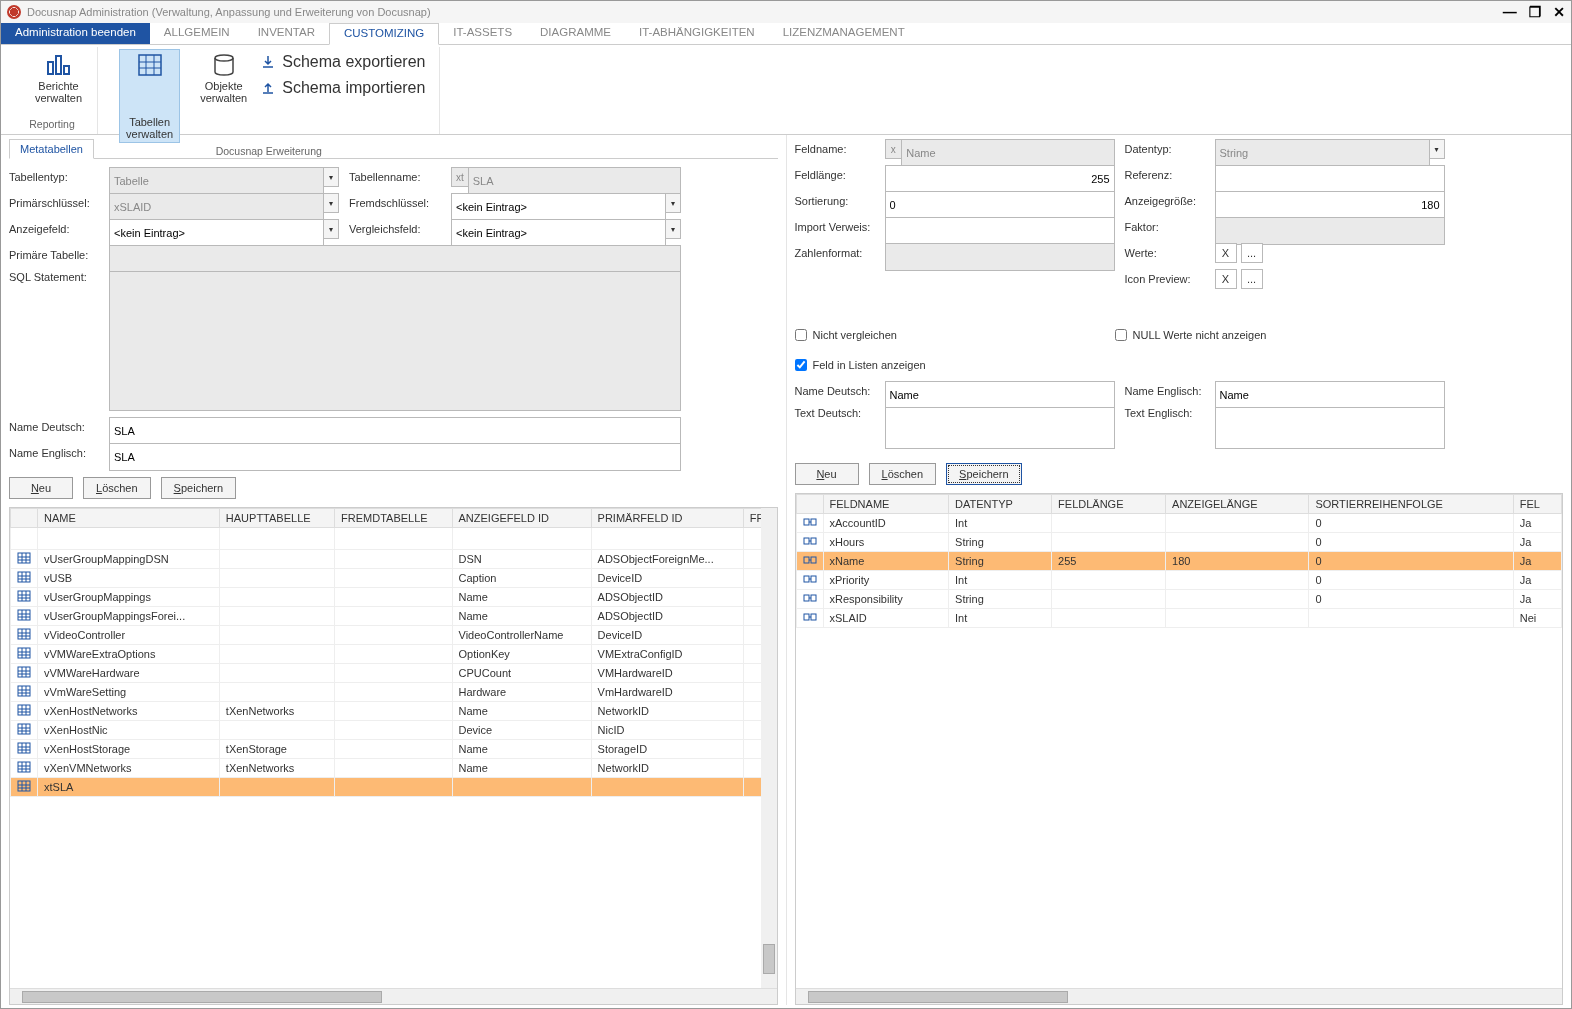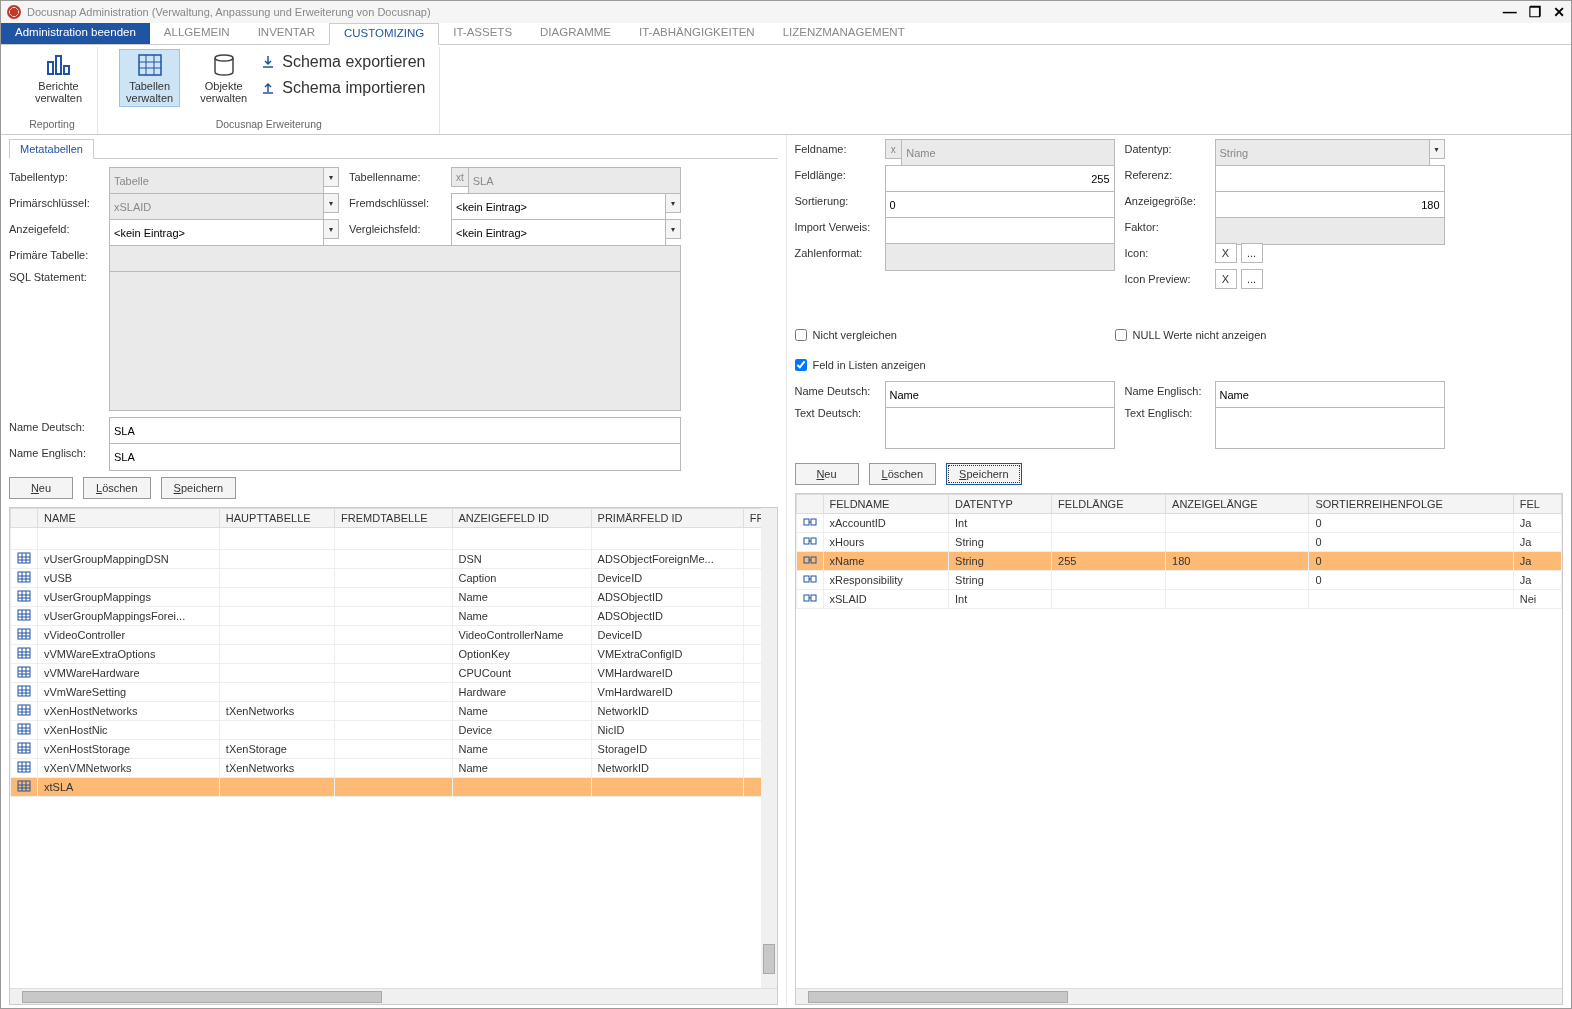--- a/index.html
+++ b/index.html
@@ -14,21 +14,21 @@
   .menubar { display: flex; height: 22px; background: #fff; border-bottom: 1px solid #ccc; font-size: 11.5px; }
   .menubar .menu-item { padding: 3px 14px; color: #888; }
   .menubar .menu-item.primary { background: #1f54a3; color: #fff; }
   .menubar .menu-item.active { color: #1f54a3; border: 1px solid #ccc; border-bottom: 1px solid #fff; margin-bottom: -1px; background: #fff; }
   
   .ribbon { display: flex; height: 90px; border-bottom: 1px solid #ccc; padding: 2px 6px 0 6px; }
   .ribbon-group { display: flex; flex-direction: column; align-items: center; padding: 2px 8px; border-right: 1px solid #e5e5e5; }
   .ribbon-group .items { display: flex; gap: 0; }
   .ribbon-group .caption { font-size: 10.5px; color: #666; padding: 2px 0 0 0; margin-top: auto; margin-bottom: 2px; }
   .ribbon-btn { display: flex; flex-direction: column; align-items: center; justify-content: flex-start; padding: 2px 6px; min-width: 54px; text-align: center; font-size: 11px; color: #333; border: 1px solid transparent; margin-left: 13px; }
-  .ribbon-btn.active { background: #cde4f7; border: 1px solid #9cc4e6; }
+  .ribbon-btn.active { background: #cde4f7; border: 1px solid #9cc4e6; gap: 36px; }
   .ribbon-btn .icon { width: 28px; height: 26px; margin-bottom: 2px; }
   .ribbon-small { display: flex; align-items: center; padding: 2px 6px; font-size: 16px; color: #333; }
   .ribbon-small .icon { width: 16px; height: 16px; margin-right: 6px; }
   .ribbon-stack { display: flex; flex-direction: column; gap: 4px; padding-top: 2px; }
   
   .content { display: flex; height: 870px; }
   .halfpane { flex: 1; display: flex; flex-direction: column; padding: 4px 8px 0 8px; border-right: 1px solid #e5e5e5; }
   .halfpane:last-child { border-right: none; }
   
   .subtab { display: flex; border-bottom: 1px solid #ccc; margin-bottom: 8px; }
@@ -495,21 +495,21 @@
         </div>
       <div class="lbl">Faktor:</div>
       <div class="field disabled">
           <input readonly="" style="">
         </div>
 
       <div class="lbl">Zahlenformat:</div>
       <div class="field disabled">
           <input readonly="" style="">
         </div>
-      <div class="lbl">Icon:</div>
+      <div class="lbl">Werte:</div>
       <div class="field" style="border:none">
         <div class="icon-btn">X</div>
         <div class="icon-btn">...</div>
       </div>
 
       <div></div>
         <div></div>
       <div class="lbl">Icon Preview:</div>
       <div class="field" style="border:none">
         <div class="icon-btn">X</div>
@@ -622,33 +622,46 @@
                 <td>180</td>
                 <td>0</td>
                 <td>Ja</td>
               </tr>
               <tr>
                 <td class="row-icon"><svg width="14" height="12" viewBox="0 0 14 12">
                     <rect x="1" y="3" width="5" height="6" fill="none" stroke="#1f54a3"></rect>
                     <rect x="8" y="3" width="5" height="6" fill="none" stroke="#1f54a3"></rect>
                     <line x1="6" y1="6" x2="8" y2="6" stroke="#1f54a3"></line>
                   </svg></td>
-    <td>xResponsibility</td>
-                <td>String</td>
+    <td>xPriority</td>
+                <td>Int</td>
                 <td></td>
                 <td></td>
                 <td>0</td>
                 <td>Ja</td>
               </tr>
               <tr>
                 <td class="row-icon"><svg width="14" height="12" viewBox="0 0 14 12">
                     <rect x="1" y="3" width="5" height="6" fill="none" stroke="#1f54a3"></rect>
                     <rect x="8" y="3" width="5" height="6" fill="none" stroke="#1f54a3"></rect>
                     <line x1="6" y1="6" x2="8" y2="6" stroke="#1f54a3"></line>
                   </svg></td>
+    <td>xResponsibility</td>
+                <td>String</td>
+                <td></td>
+                <td></td>
+                <td>0</td>
+                <td>Ja</td>
+              </tr>
+              <tr>
+                <td class="row-icon"><svg width="14" height="12" viewBox="0 0 14 12">
+                    <rect x="1" y="3" width="5" height="6" fill="none" stroke="#1f54a3"></rect>
+                    <rect x="8" y="3" width="5" height="6" fill="none" stroke="#1f54a3"></rect>
+                    <line x1="6" y1="6" x2="8" y2="6" stroke="#1f54a3"></line>
+                  </svg></td>
     <td>xSLAID</td>
                 <td>Int</td>
                 <td></td>
                 <td></td>
                 <td></td>
                 <td>Nei</td>
               </tr>
             </tbody>
         </table>
       </div>

